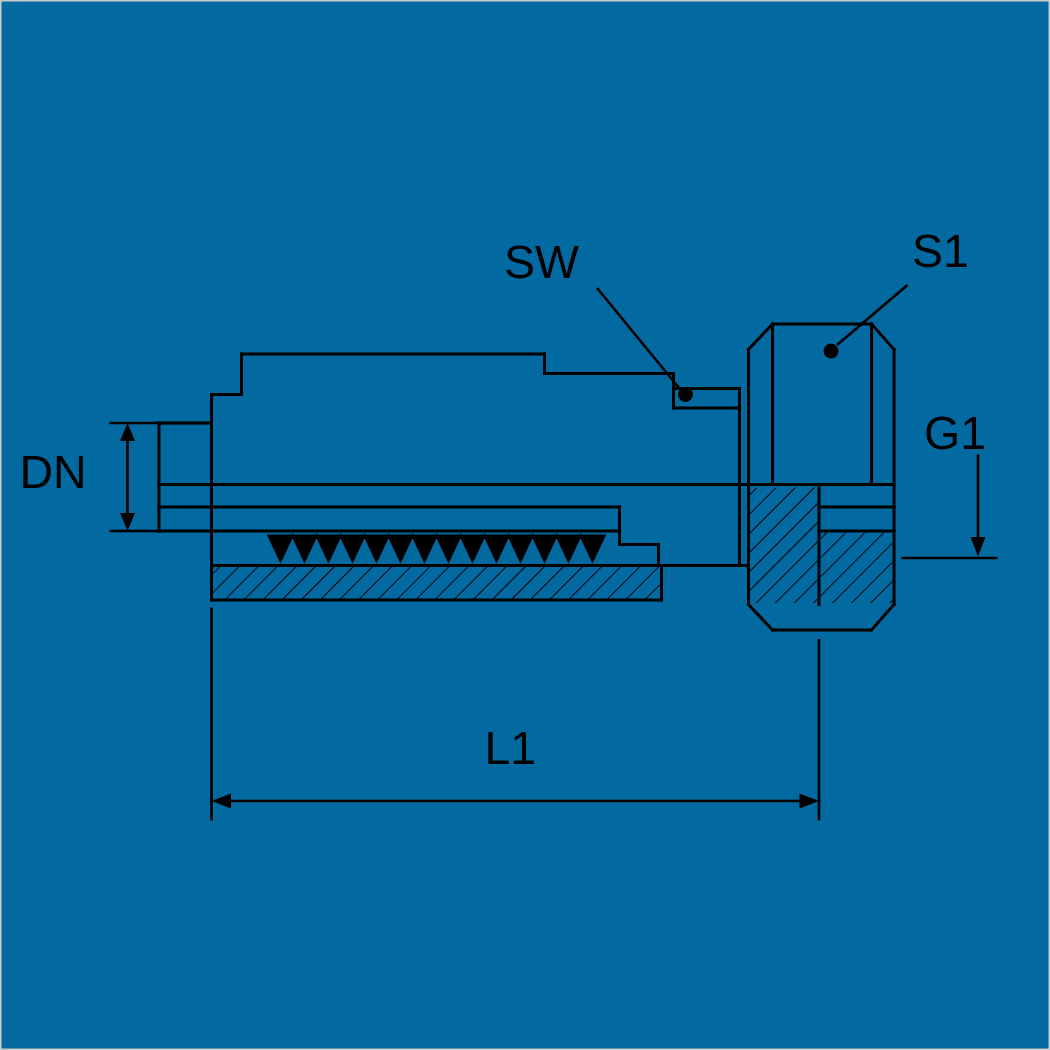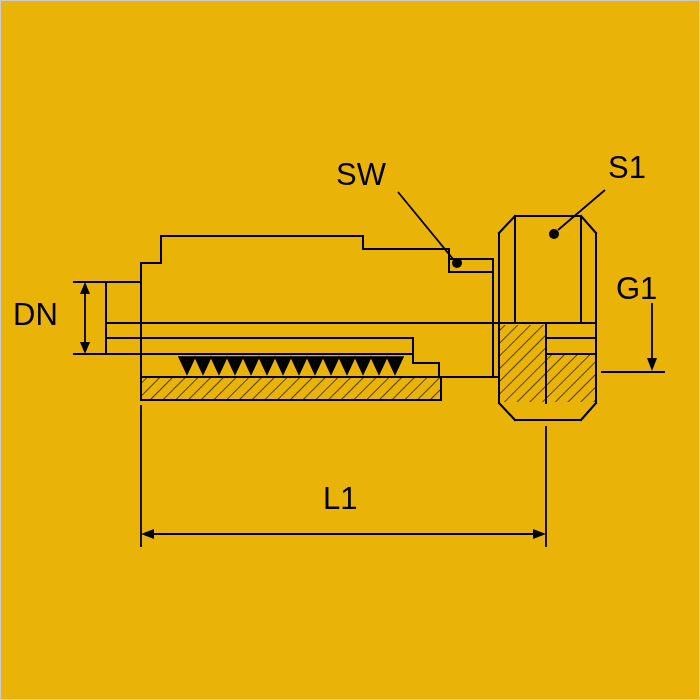--- a/index.html
+++ b/index.html
@@ -5,21 +5,21 @@
   html, body {
     margin: 0;
     padding: 0;
     background: #ffffff;
     font-family: "Liberation Sans", sans-serif;
   }
   .canvas {
     position: relative;
     width: 700px;
     height: 700px;
-    background: #eab308;
+    background: #0369a1;
     border: 1px solid #cccccc;
     box-sizing: border-box;
     overflow: hidden;
   }
   svg { display: block; }
   .part  { stroke: #000000; stroke-width: 2;   fill: none; stroke-linecap: square; }
   .dim   { stroke: #000000; stroke-width: 1.8; fill: none; stroke-linecap: butt; }
   .arrow { fill: #000000; stroke: none; }
   .dot   { fill: #000000; stroke: none; }
   .lbl   { fill: #000000; font-size: 31px; font-family: "Liberation Sans", sans-serif; }

